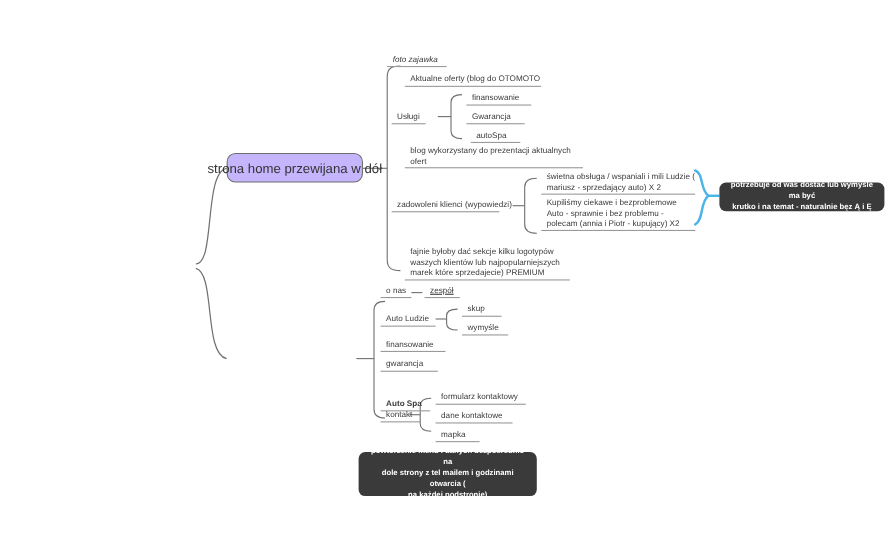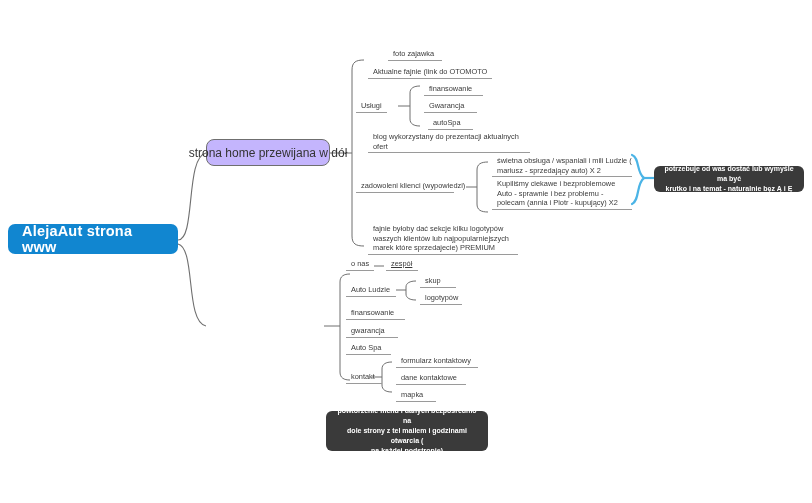--- a/index.html
+++ b/index.html
@@ -104,31 +104,30 @@
 
     <path d="M374 266 L 384 266" fill="none" stroke="#6f6f6f" stroke-width="1"></path>
 
     <path d="M396 290 L 406 290" fill="none" stroke="#6f6f6f" stroke-width="1"></path>
     <path d="M416 281 C 410 281, 406 283, 406 287 L 406 294 C 406 298, 410 300, 416 300" fill="none" stroke="#6f6f6f" stroke-width="1"></path>
 
     <path d="M372 377 L 382 377" fill="none" stroke="#6f6f6f" stroke-width="1"></path>
     <path d="M392 362 C 386 362, 382 364, 382 369 L 382 385 C 382 390, 386 392, 392 392" fill="none" stroke="#6f6f6f" stroke-width="1"></path>
   </svg>
 
-  <div class="root-node" style="left:8px;top:224px;width:170px;height:30px;">AlejaAut strona www</div>
 
   <div class="branch-node" style="left:206px;top:139px;width:124px;height:27px;">strona home przewijana w dół</div>
 
-  <div class="leaf" style="left:388px;top:49px;width:54px;">
+  <div class="leaf" style="left:352px;top:49px;width:54px;font-style:italic;">
     <span>foto zajawka</span>
     <span class="ul" style="width:54px;"></span>
   </div>
 
   <div class="leaf" style="left:368px;top:67px;width:124px;">
-    <span>Aktualne fajnie (link do OTOMOTO</span>
+    <span>Aktualne oferty (blog do OTOMOTO</span>
     <span class="ul" style="width:124px;"></span>
   </div>
 
   <div class="leaf" style="left:356px;top:101px;width:31px;">
     <span>Usługi</span>
     <span class="ul" style="width:31px;"></span>
   </div>
 
   <div class="leaf" style="left:424px;top:84px;width:59px;">
     <span>finansowanie</span>
@@ -185,35 +184,35 @@
     <span>Auto Ludzie</span>
     <span class="ul" style="width:50px;"></span>
   </div>
 
   <div class="leaf" style="left:420px;top:276px;width:36px;">
     <span>skup</span>
     <span class="ul" style="width:36px;"></span>
   </div>
 
   <div class="leaf" style="left:420px;top:293px;width:42px;">
-    <span>logotypów</span>
+    <span>wymyśle</span>
     <span class="ul" style="width:42px;"></span>
   </div>
 
   <div class="leaf" style="left:346px;top:308px;width:59px;">
     <span>finansowanie</span>
     <span class="ul" style="width:59px;"></span>
   </div>
 
   <div class="leaf" style="left:346px;top:326px;width:52px;">
     <span>gwarancja</span>
     <span class="ul" style="width:52px;"></span>
   </div>
 
-  <div class="leaf" style="left:346px;top:343px;width:45px;">
+  <div class="leaf" style="left:346px;top:362px;width:45px;font-weight:bold;">
     <span>Auto Spa</span>
     <span class="ul" style="width:45px;"></span>
   </div>
 
   <div class="leaf" style="left:346px;top:372px;width:36px;">
     <span>kontakt</span>
     <span class="ul" style="width:36px;"></span>
   </div>
 
   <div class="leaf" style="left:396px;top:356px;width:82px;">

